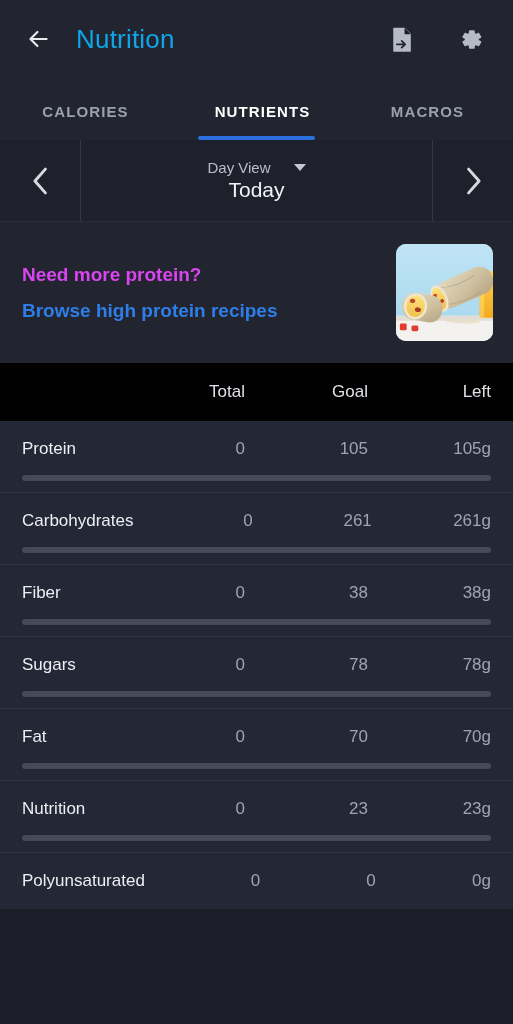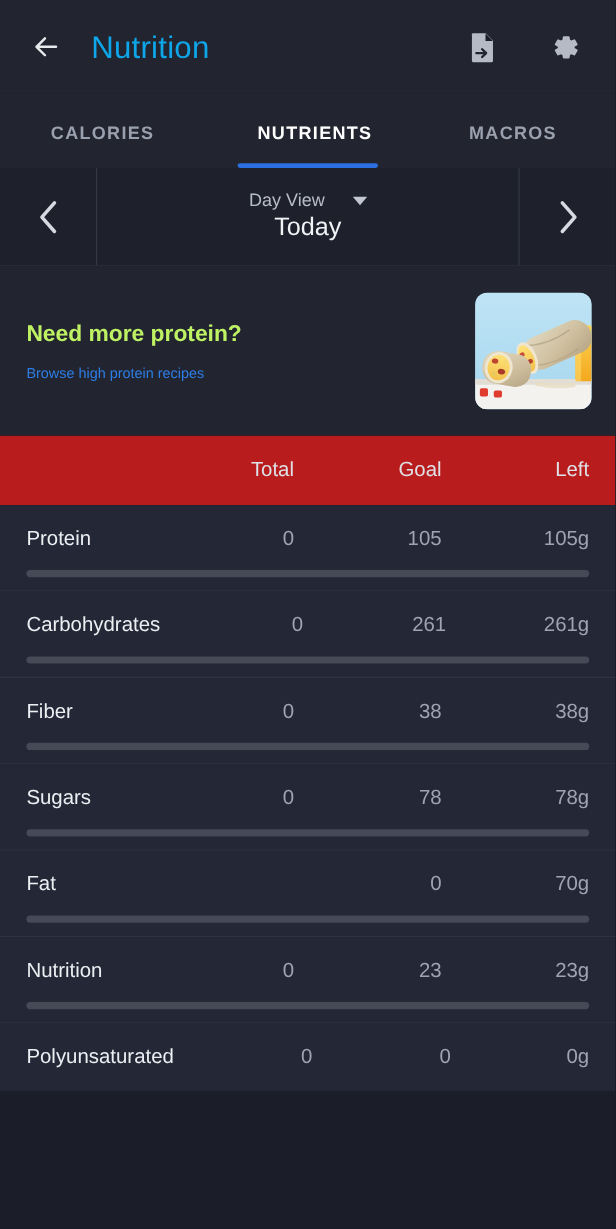--- a/index.html
+++ b/index.html
@@ -73,32 +73,32 @@
   .today-label { font-size:21px; color:#f1f2f5; }
 
   
   .promo {
     background:#22252f; flex:0 0 auto;
     padding:22px 20px 22px 22px;
     display:flex; align-items:center; cursor:pointer;
     min-height:124px;
   }
   .promo-text { flex:1 1 auto; display:flex; flex-direction:column; gap:14px; }
-  .promo-title { font-size:19px; font-weight:bold; color:#bef264; }
-  .promo-link { font-size:12px; font-weight:normal; color:#2e7ee8; cursor:pointer; }
+  .promo-title { font-size:19px; font-weight:bold; color:#d946ef; }
+  .promo-link { font-size:19px; font-weight:bold; color:#2e7ee8; cursor:pointer; }
   .promo-thumb {
     width:97px; height:97px; border-radius:10px; overflow:hidden;
     flex:0 0 auto; position:relative; background:#bfe2f2;
   }
   .promo-thumb svg { display:block; width:100%; height:100%; }
 
   
   .table { flex:1 1 auto; display:flex; flex-direction:column; overflow:hidden; background:#1b1e28; }
   .thead {
-    background:#b91c1c; height:58px;
+    background:#000000; height:58px;
     display:flex; align-items:center; flex:0 0 auto;
     padding:0 22px 0 26px;
   }
   .col-name { flex:1 1 auto; }
   .col-num { width:123px; text-align:right; }
   .th { font-size:17px; color:#dfe1e7; }
 
   .row {
     background:#232736; border-bottom:1px solid #2f3342;
     padding:18px 22px 0 22px; flex:0 0 auto;
@@ -287,20 +287,21 @@
           <div class="bar-wrap">
             <div class="bar-track">
               <div class="bar-fill" style="width:0%"></div>
             </div>
           </div>
         </div>
         <div class="row">
           <div class="row-main">
             <div class="cell-name">Fat</div>
             <div class="cell-num">0</div>
+            <div class="cell-num">70</div>
             <div class="cell-num">70g</div>
           </div>
           <div class="bar-wrap">
             <div class="bar-track">
               <div class="bar-fill" style="width:0%"></div>
             </div>
           </div>
         </div>
         <div class="row">
           <div class="row-main">

